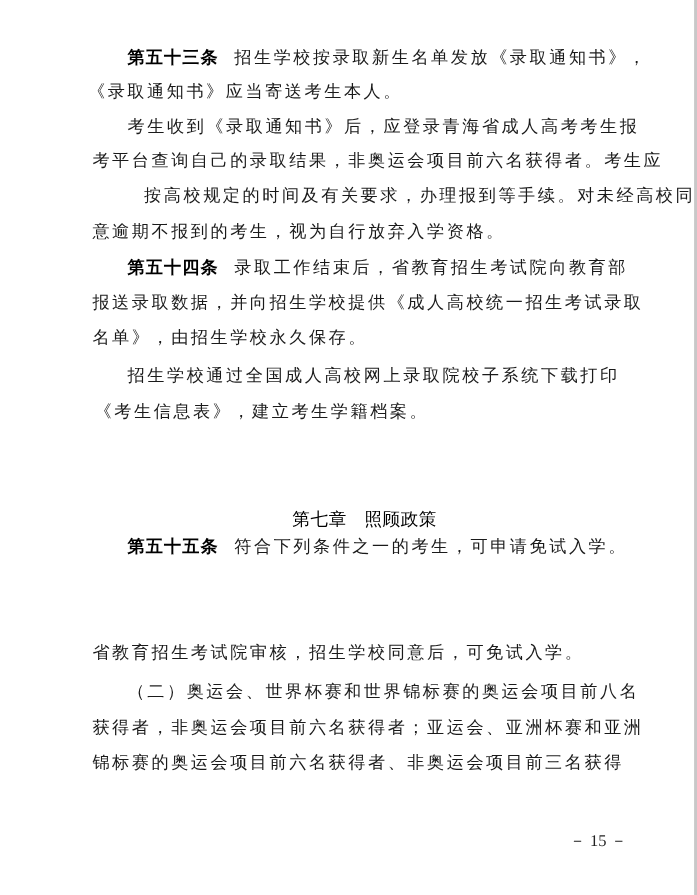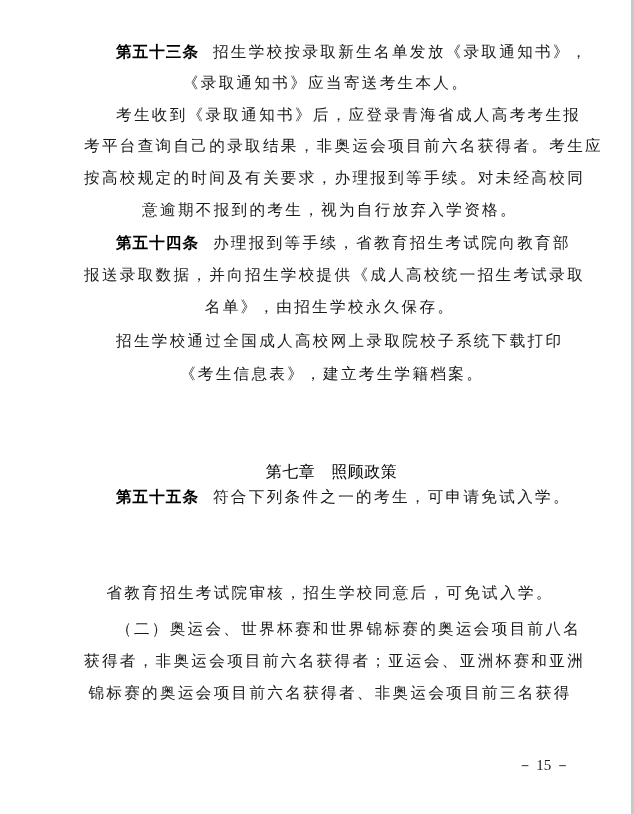--- a/index.html
+++ b/index.html
@@ -35,21 +35,21 @@
       width: 492px;
       height: 24px;
       line-height: 24px;
       font-family: "DejaVu Serif", "Liberation Serif", serif;
       font-size: 15.6px;
       color: #1a1a1a;
       white-space: nowrap;
       letter-spacing: 2.3px;
     }
     .line.indent { left: 116px; width: 460px; }
-    .line.flush { left: 84px; text-align: center; }
+    .line.flush { left: 84px; }
     .article-no {
       font-family: "DejaVu Sans", "Liberation Sans", sans-serif;
       font-weight: bold;
       letter-spacing: 1px;
       margin-right: 14px;
       color: #000000;
     }
     .heading {
       position: absolute;
       left: 16px;
@@ -82,25 +82,25 @@
 
 <div class="page">
 
   <div class="line indent" style="top:40px;">
     <span class="article-no">第五十三条</span><span>招生学校按录取新生名单发放《录取通知书》，</span>
   </div>
   <div class="line flush" style="top:71px; left:80px;">《录取通知书》应当寄送考生本人。</div>
 
   <div class="line indent" style="top:103px;text-align:center;">考生收到《录取通知书》后，应登录青海省成人高考考生报</div>
   <div class="line flush" style="top:134px;">考平台查询自己的录取结果，非奥运会项目前六名获得者。考生应</div>
-  <div class="line flush" style="top:166px;">按高校规定的时间及有关要求，办理报到等手续。对未经高校同</div>
+  <div class="line flush" style="top:166px;margin-left:47px;">按高校规定的时间及有关要求，办理报到等手续。对未经高校同</div>
   <div class="line flush" style="top:198px;">意逾期不报到的考生，视为自行放弃入学资格。</div>
 
   <div class="line indent" style="top:231px;">
-    <span class="article-no">第五十四条</span><span>办理报到等手续，省教育招生考试院向教育部</span>
+    <span class="article-no">第五十四条</span><span>录取工作结束后，省教育招生考试院向教育部</span>
   </div>
   <div class="line flush" style="top:263px;">报送录取数据，并向招生学校提供《成人高校统一招生考试录取</div>
   <div class="line flush" style="top:295px;">名单》，由招生学校永久保存。</div>
 
   <div class="line indent" style="top:329px;">招生学校通过全国成人高校网上录取院校子系统下载打印</div>
   <div class="line flush" style="top:362px; left:86px;">《考生信息表》，建立考生学籍档案。</div>
 
   <div class="heading" style="top:424px;">
     <span>第七章</span><span class="gap"></span><span>照顾政策</span>
   </div>

